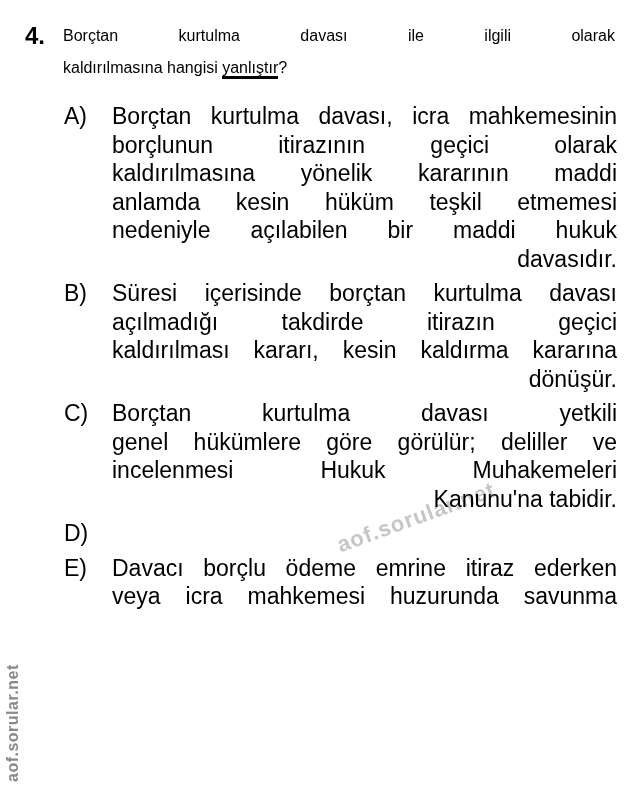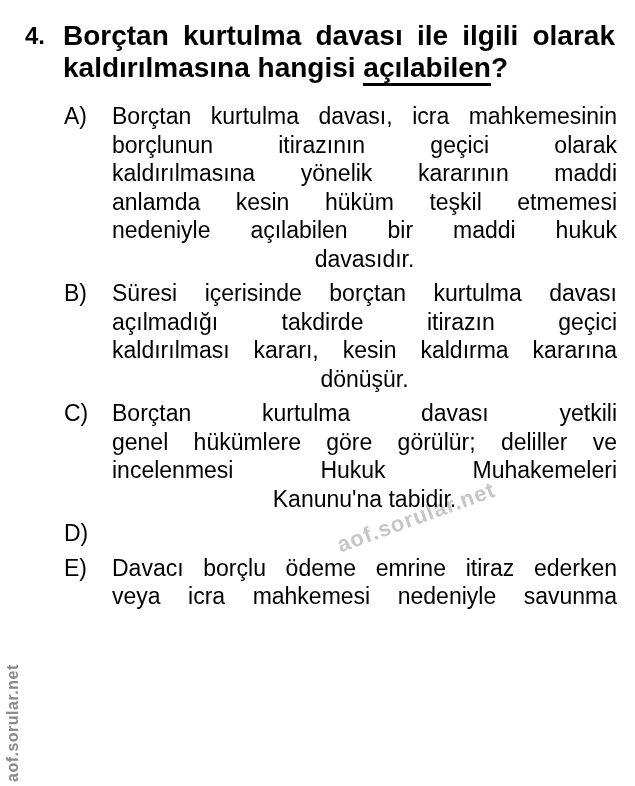--- a/index.html
+++ b/index.html
@@ -18,42 +18,42 @@
   .question { display: flex; padding-top: 20px; margin-left: 25px; }
   .q-number {
     width: 38px;
     font-size: 24px;
     font-weight: bold;
     line-height: 32px;
     flex-shrink: 0;
   }
   .q-text {
     width: 552px;
-    font-size: 28px;
-    font-weight: bold;
+    font-size: 16px;
+    font-weight: normal;
     line-height: 32px;
   }
   .just { text-align: justify; text-align-last: justify; }
   .u { border-bottom: 3px solid currentColor; }
 
   
   .options { margin: 18px 0 0 64px; }
   .option { display: flex; margin-bottom: 6px; }
   .opt-letter {
     width: 48px;
     font-size: 23px;
     line-height: 28.5px;
     flex-shrink: 0;
   }
   .opt-text {
     width: 505px;
     font-size: 23px;
     line-height: 28.5px;
   }
-  .opt-line { text-align: center; }
+  .opt-line { text-align: right; }
 
   
   .wm-diagonal {
     position: absolute;
     left: 338px;
     top: 533px;
     z-index: 0;
     font-size: 22px;
     font-weight: bold;
     letter-spacing: 1px;
@@ -82,21 +82,21 @@
   <div class="wm-diagonal" style="color: rgb(198, 198, 198);">aof.sorular.net</div>
 
   <div class="wm-vertical" style="color: rgb(138, 138, 138);">aof.sorular.net</div>
 
   <div class="content">
 
     <div class="question">
       <div class="q-number">4.</div>
       <div class="q-text">
         <div class="q-line just">Borçtan kurtulma davası ile ilgili olarak</div>
-        <div class="q-line"><span>kaldırılmasına hangisi </span><span class="u">açılabilen</span><span>?</span></div>
+        <div class="q-line"><span>kaldırılmasına hangisi </span><span class="u">yanlıştır</span><span>?</span></div>
       </div>
     </div>
 
     <div class="options">
         <div class="option">
           <div class="opt-letter">A)</div>
           <div class="opt-text">
             <div class="opt-line just">Borçtan kurtulma davası, icra mahkemesinin</div>
             <div class="opt-line just">borçlunun itirazının geçici olarak</div>
             <div class="opt-line just">kaldırılmasına yönelik kararının maddi</div>
@@ -123,19 +123,19 @@
             <div class="opt-line">Kanunu'na tabidir.</div>
           </div>
         </div>
         <div class="option">
           <div class="opt-letter">D)</div>
         </div>
         <div class="option">
           <div class="opt-letter">E)</div>
           <div class="opt-text">
             <div class="opt-line just">Davacı borçlu ödeme emrine itiraz ederken</div>
-            <div class="opt-line just">veya icra mahkemesi nedeniyle savunma</div>
+            <div class="opt-line just">veya icra mahkemesi huzurunda savunma</div>
           </div>
         </div>
       </div>
 
   </div>
 </div>
 
 </body></html>

